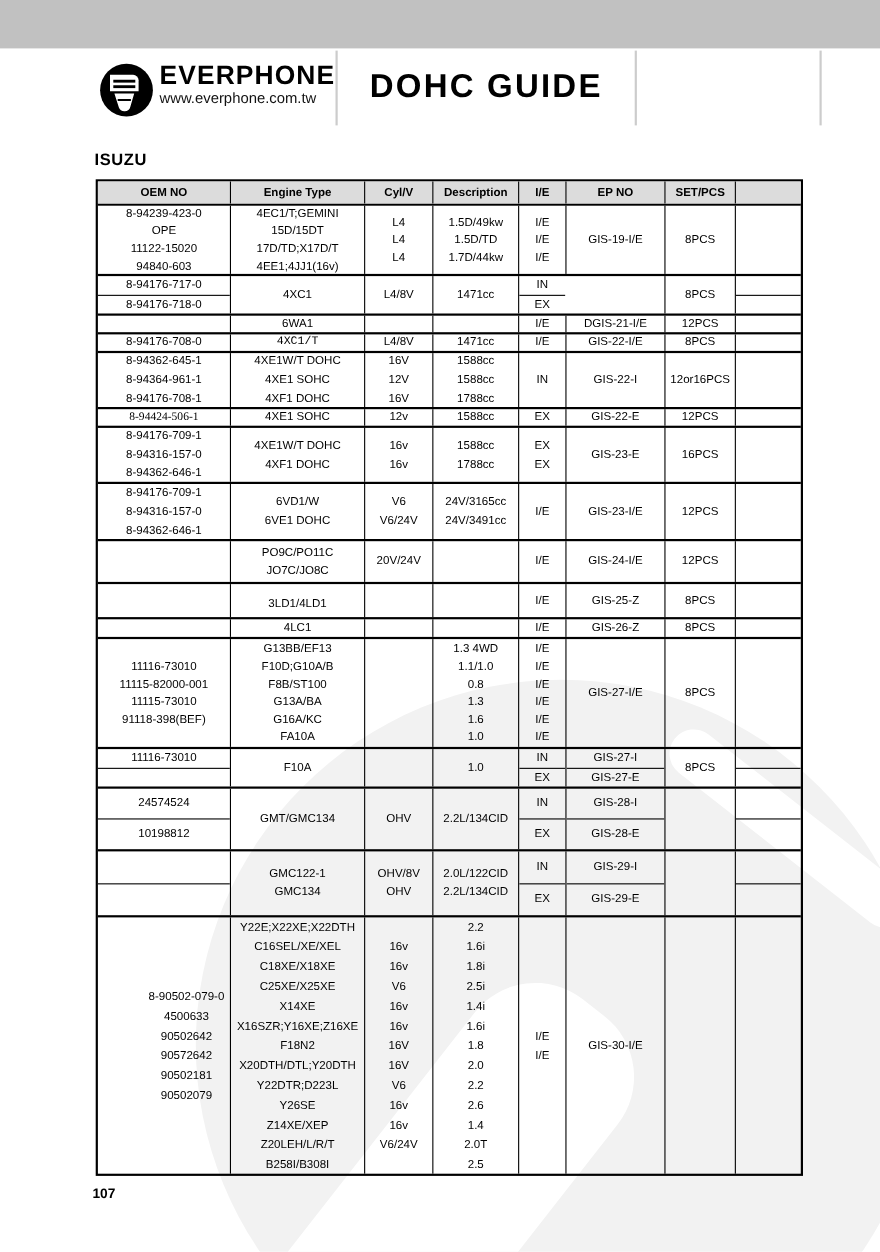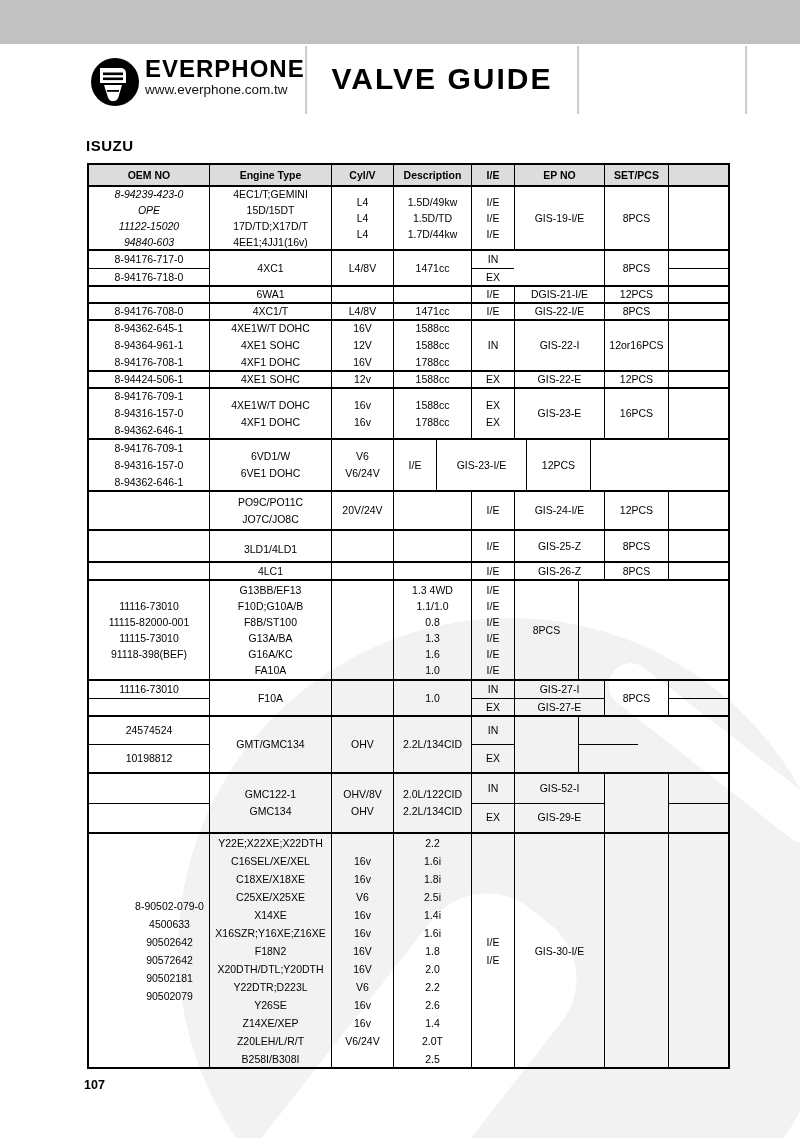--- a/index.html
+++ b/index.html
@@ -63,37 +63,37 @@
 
     <div class="brand">
       <div class="brand-name">EVERPHONE</div>
       <div class="brand-url">www.everphone.com.tw</div>
     </div>
 
     <div class="mast-div" style="left:305px;"></div>
     <div class="mast-div" style="left:577px;"></div>
     <div class="mast-div" style="left:745px;"></div>
 
-    <div class="page-title">VALVE GUIDE</div>
+    <div class="page-title">DOHC GUIDE</div>
 
     <div class="section-title">ISUZU</div>
 
     <div class="vg-table">
         <div class="vg-row vg-head-row">
           <div class="vg-cell vg-hcell" style="width: 120px;">OEM NO</div>
           <div class="vg-cell vg-hcell" style="width: 122px;">Engine Type</div>
           <div class="vg-cell vg-hcell" style="width: 62px;">Cyl/V</div>
           <div class="vg-cell vg-hcell" style="width: 78px;">Description</div>
           <div class="vg-cell vg-hcell" style="width: 43px;">I/E</div>
           <div class="vg-cell vg-hcell" style="width: 90px;">EP NO</div>
           <div class="vg-cell vg-hcell" style="width: 64px;">SET/PCS</div>
           <div class="vg-cell vg-hcell" style="width: 60px;"></div>
         </div>
         <div class="vg-row vg-group-row" style="height: 64px;">
-          <div class="vg-cell" style="width: 120px; font-style: italic;">
+          <div class="vg-cell" style="width: 120px;">
             <div class="vg-line" style="line-height: 16px; height: 16px;">8-94239-423-0</div>
             <div class="vg-line" style="line-height: 16px; height: 16px;">OPE</div>
             <div class="vg-line" style="line-height: 16px; height: 16px;">11122-15020</div>
             <div class="vg-line" style="line-height: 16px; height: 16px;">94840-603</div>
           </div>
           <div class="vg-cell" style="width: 122px;">
             <div class="vg-line" style="line-height: 16px; height: 16px;">4EC1/T;GEMINI</div>
             <div class="vg-line" style="line-height: 16px; height: 16px;">15D/15DT</div>
             <div class="vg-line" style="line-height: 16px; height: 16px;">17D/TD;X17D/T</div>
             <div class="vg-line" style="line-height: 16px; height: 16px;">4EE1;4JJ1(16v)</div>
@@ -179,21 +179,21 @@
           <div class="vg-cell" style="width: 64px;">
             <div class="vg-line" style="line-height: 17px; height: 17px;">12PCS</div>
           </div>
           <div class="vg-cell" style="width: 60px;"></div>
         </div>
         <div class="vg-row vg-group-row" style="height: 17px;">
           <div class="vg-cell" style="width: 120px;">
             <div class="vg-line" style="line-height: 17px; height: 17px;">8-94176-708-0</div>
           </div>
           <div class="vg-cell" style="width: 122px;">
-            <div class="vg-line" style="line-height: 17px; height: 17px;">4XC1/T</div>
+            <div class="vg-line" style="line-height: 17px; height: 17px; font-family: Liberation Mono, monospace;">4XC1/T</div>
           </div>
           <div class="vg-cell" style="width: 62px;">
             <div class="vg-line" style="line-height: 17px; height: 17px;">L4/8V</div>
           </div>
           <div class="vg-cell" style="width: 78px;">
             <div class="vg-line" style="line-height: 17px; height: 17px;">1471cc</div>
           </div>
           <div class="vg-cell" style="width: 43px;">
             <div class="vg-line" style="line-height: 17px; height: 17px;">I/E</div>
           </div>
@@ -231,21 +231,21 @@
           </div>
           <div class="vg-cell" style="width: 90px;">
             <div class="vg-line" style="line-height: 17px; height: 17px;">GIS-22-I</div>
           </div>
           <div class="vg-cell" style="width: 64px;">
             <div class="vg-line" style="line-height: 17px; height: 17px;">12or16PCS</div>
           </div>
           <div class="vg-cell" style="width: 60px;"></div>
         </div>
         <div class="vg-row vg-group-row" style="height: 17px;">
-          <div class="vg-cell" style="width: 120px;">
+          <div class="vg-cell" style="width: 120px; font-family: Liberation Serif, serif;">
             <div class="vg-line" style="line-height: 17px; height: 17px;">8-94424-506-1</div>
           </div>
           <div class="vg-cell" style="width: 122px;">
             <div class="vg-line" style="line-height: 17px; height: 17px;">4XE1 SOHC</div>
           </div>
           <div class="vg-cell" style="width: 62px;">
             <div class="vg-line" style="line-height: 17px; height: 17px;">12v</div>
           </div>
           <div class="vg-cell" style="width: 78px;">
             <div class="vg-line" style="line-height: 17px; height: 17px;">1588cc</div>
@@ -297,20 +297,24 @@
             <div class="vg-line" style="line-height: 17px; height: 17px;">8-94316-157-0</div>
             <div class="vg-line" style="line-height: 17px; height: 17px;">8-94362-646-1</div>
           </div>
           <div class="vg-cell" style="width: 122px;">
             <div class="vg-line" style="line-height: 17px; height: 17px;">6VD1/W</div>
             <div class="vg-line" style="line-height: 17px; height: 17px;">6VE1 DOHC</div>
           </div>
           <div class="vg-cell" style="width: 62px;">
             <div class="vg-line" style="line-height: 17px; height: 17px;">V6</div>
             <div class="vg-line" style="line-height: 17px; height: 17px;">V6/24V</div>
+          </div>
+          <div class="vg-cell" style="width: 78px;">
+            <div class="vg-line" style="line-height: 17px; height: 17px;">24V/3165cc</div>
+            <div class="vg-line" style="line-height: 17px; height: 17px;">24V/3491cc</div>
           </div>
           <div class="vg-cell" style="width: 43px;">
             <div class="vg-line" style="line-height: 17px; height: 17px;">I/E</div>
           </div>
           <div class="vg-cell" style="width: 90px;">
             <div class="vg-line" style="line-height: 17px; height: 17px;">GIS-23-I/E</div>
           </div>
           <div class="vg-cell" style="width: 64px;">
             <div class="vg-line" style="line-height: 17px; height: 17px;">12PCS</div>
           </div>
@@ -399,20 +403,23 @@
             <div class="vg-line" style="line-height: 16px; height: 16px;">1.0</div>
           </div>
           <div class="vg-cell" style="width: 43px;">
             <div class="vg-line" style="line-height: 16px; height: 16px;">I/E</div>
             <div class="vg-line" style="line-height: 16px; height: 16px;">I/E</div>
             <div class="vg-line" style="line-height: 16px; height: 16px;">I/E</div>
             <div class="vg-line" style="line-height: 16px; height: 16px;">I/E</div>
             <div class="vg-line" style="line-height: 16px; height: 16px;">I/E</div>
             <div class="vg-line" style="line-height: 16px; height: 16px;">I/E</div>
           </div>
+          <div class="vg-cell" style="width: 90px;">
+            <div class="vg-line" style="line-height: 16px; height: 16px;">GIS-27-I/E</div>
+          </div>
           <div class="vg-cell" style="width: 64px;">
             <div class="vg-line" style="line-height: 16px; height: 16px;">8PCS</div>
           </div>
           <div class="vg-cell" style="width: 60px;"></div>
         </div>
         <div class="vg-row vg-group-row" style="height: 36px;">
           <div class="vg-cell vg-split" style="width: 120px;">
             <div class="vg-sub">
               <div class="vg-line" style="line-height: 17px; height: 17px;">11116-73010</div>
             </div>
@@ -466,20 +473,28 @@
           </div>
           <div class="vg-cell" style="width: 78px;">
             <div class="vg-line" style="line-height: 17px; height: 17px;">2.2L/134CID</div>
           </div>
           <div class="vg-cell vg-split" style="width: 43px;">
             <div class="vg-sub">
               <div class="vg-line" style="line-height: 17px; height: 17px;">IN</div>
             </div>
             <div class="vg-sub vg-sub2">
               <div class="vg-line" style="line-height: 17px; height: 17px;">EX</div>
+            </div>
+          </div>
+          <div class="vg-cell vg-split" style="width: 90px;">
+            <div class="vg-sub">
+              <div class="vg-line" style="line-height: 17px; height: 17px;">GIS-28-I</div>
+            </div>
+            <div class="vg-sub vg-sub2">
+              <div class="vg-line" style="line-height: 17px; height: 17px;">GIS-28-E</div>
             </div>
           </div>
           <div class="vg-cell" style="width: 64px;"></div>
           <div class="vg-cell vg-split" style="width: 60px;">
             <div class="vg-sub"></div>
             <div class="vg-sub vg-sub2"></div>
           </div>
         </div>
         <div class="vg-row vg-group-row" style="height: 60px;">
           <div class="vg-cell vg-split" style="width: 120px;">
@@ -501,21 +516,21 @@
           <div class="vg-cell vg-split" style="width: 43px;">
             <div class="vg-sub">
               <div class="vg-line" style="line-height: 17px; height: 17px;">IN</div>
             </div>
             <div class="vg-sub vg-sub2">
               <div class="vg-line" style="line-height: 17px; height: 17px;">EX</div>
             </div>
           </div>
           <div class="vg-cell vg-split" style="width: 90px;">
             <div class="vg-sub">
-              <div class="vg-line" style="line-height: 17px; height: 17px;">GIS-52-I</div>
+              <div class="vg-line" style="line-height: 17px; height: 17px;">GIS-29-I</div>
             </div>
             <div class="vg-sub vg-sub2">
               <div class="vg-line" style="line-height: 17px; height: 17px;">GIS-29-E</div>
             </div>
           </div>
           <div class="vg-cell" style="width: 64px;"></div>
           <div class="vg-cell vg-split" style="width: 60px;">
             <div class="vg-sub"></div>
             <div class="vg-sub vg-sub2"></div>
           </div>

